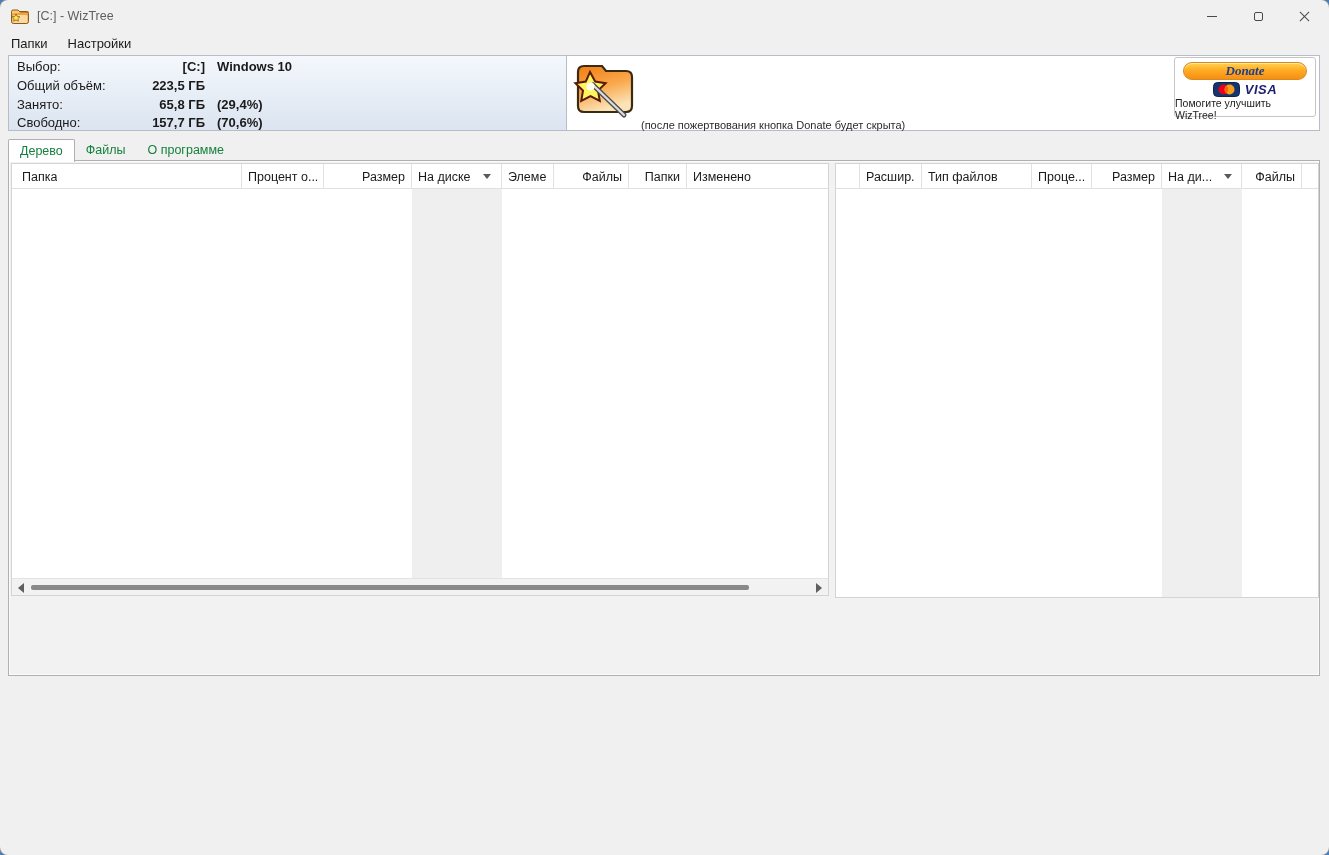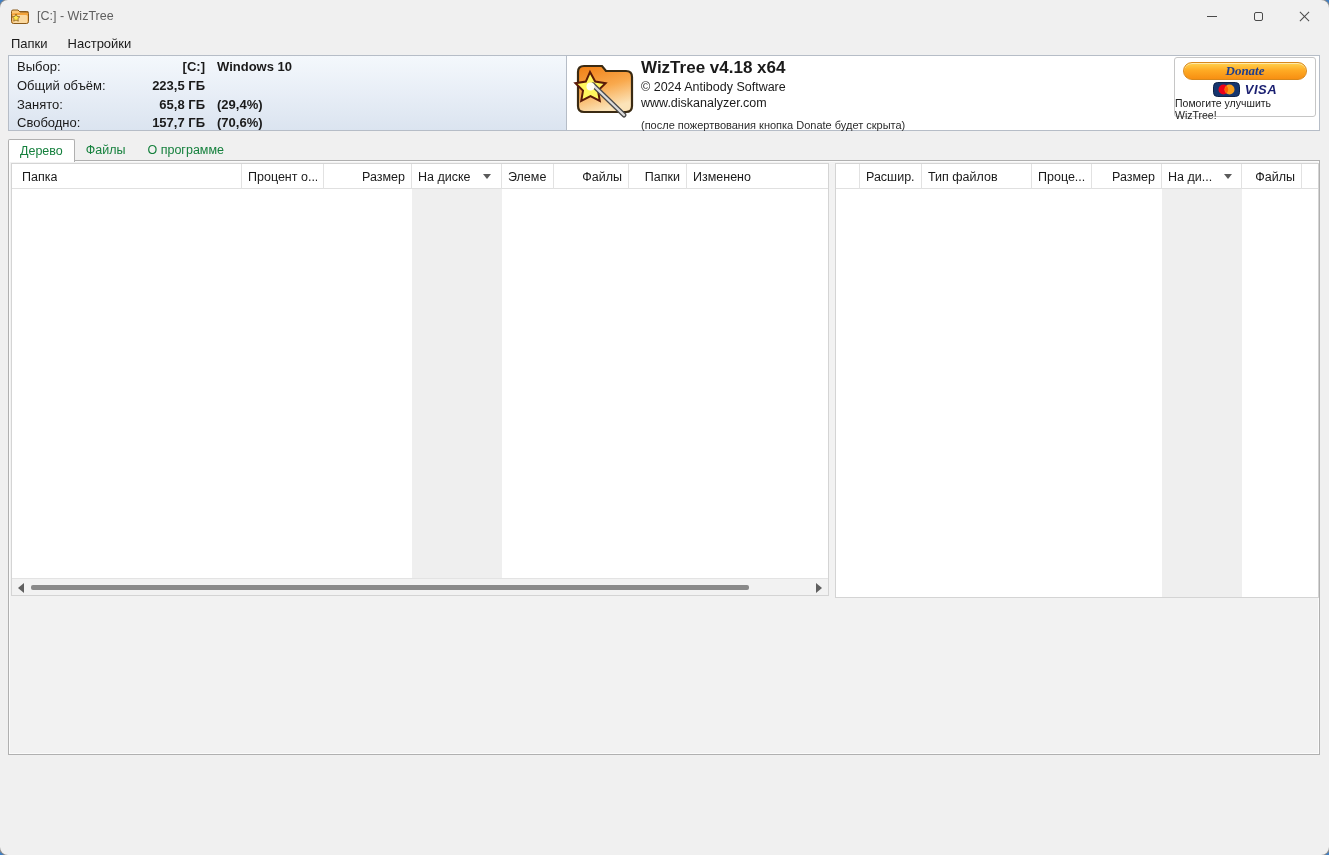--- a/index.html
+++ b/index.html
@@ -87,21 +87,21 @@
   .visa-text { font-weight:bold; font-style:italic; font-size:13px; color:#1a1f71; letter-spacing:0.5px; }
   .donate-help { margin-top:0px; font-size:10.5px; color:#222; }
   
   .tabstrip { position:absolute; left:8px; top:138px; height:23px; display:flex; align-items:flex-end; z-index:3; }
   .tab { height:22px; padding:0 11px; display:flex; align-items:center; font-size:12.5px; color:#15803d; }
   .tab.active {
     height:23px; background:#ffffff; border:1px solid #b0b0b0; border-bottom:none;
     border-radius:2px 2px 0 0; margin-bottom:-1px; position:relative; z-index:4;
   }
   .tabpage {
-    position:absolute; left:8px; top:160px; width:1312px; height:595px;
+    position:absolute; left:8px; top:160px; width:1312px; height:516px;
     background:#f2f2f2; border:1px solid #b0b0b0;
     box-shadow:inset 0 0 0 1px #fbfbfb;
   }
   
   .grid { position:absolute; background:#ffffff; border:1px solid #d4d4d4; }
   .grid-tree  { left:2px;  top:2px; width:818px; height:433px; }
   .grid-types { left:826px; top:2px; width:484px; height:435px; }
   .ghead { display:flex; height:25px; border-bottom:1px solid #e0e0e0; background:#fff; position:relative; z-index:2; }
   .hcell {
     height:25px; line-height:24px; font-size:12.5px; padding:0 6px;
@@ -210,25 +210,20 @@
               <stop offset="1" stop-color="#fbe3b8"></stop>
           </linearGradient>
         </defs>
         <ellipse cx="34" cy="50" rx="18" ry="5" fill="#d9d2c4"></ellipse>
         <path d="M6 14 Q6 8 12 8 L30 8 L34 13 L54 13 Q60 13 60 19 L60 48 Q60 54 54 54 L12 54 Q6 54 6 48 Z" fill="url(#fgrad)" stroke="#3a2a12" stroke-width="2.2"></path>
         <path d="M18 14 L23.2 23.6 L33.6 25.2 L26 32.6 L27.8 43 L18.5 38.1 L9.2 43 L11 32.6 L3.4 25.2 L13.8 23.6 Z" fill="#fff65e" stroke="#5a1a08" stroke-width="2"></path>
         <path d="M21 27 L52 57" stroke="#4a4a4a" stroke-width="5" stroke-linecap="round"></path>
         <path d="M21 27 L52 57" stroke="#dcdcdc" stroke-width="2.4" stroke-linecap="round"></path>
         <circle cx="18.5" cy="28.5" r="4" fill="#fffef0"></circle>
       </svg>
-      <div class="brand-text">
-        <div class="brand-title">WizTree v4.18 x64</div>
-        <div class="brand-line">© 2024 Antibody Software</div>
-        <div class="brand-line">www.diskanalyzer.com</div>
-      </div>
       <div class="donate-note">(после пожертвования кнопка Donate будет скрыта)</div>
       <div class="donate-box">
         <div class="donate-btn">Donate</div>
         <div class="cards-row">
           <svg width="27" height="15" viewBox="0 0 27 15">
             <rect x="0.5" y="0.5" width="26" height="14" rx="4" fill="#16366f" stroke="#0e2248"></rect>
             <circle cx="10.5" cy="7.5" r="5" fill="#eb001b"></circle>
             <circle cx="16.5" cy="7.5" r="5" fill="#f79e1b"></circle>
             <path d="M13.5 3.8 A5 5 0 0 1 13.5 11.2 A5 5 0 0 1 13.5 3.8 Z" fill="#ff5f00"></path>
           </svg>

